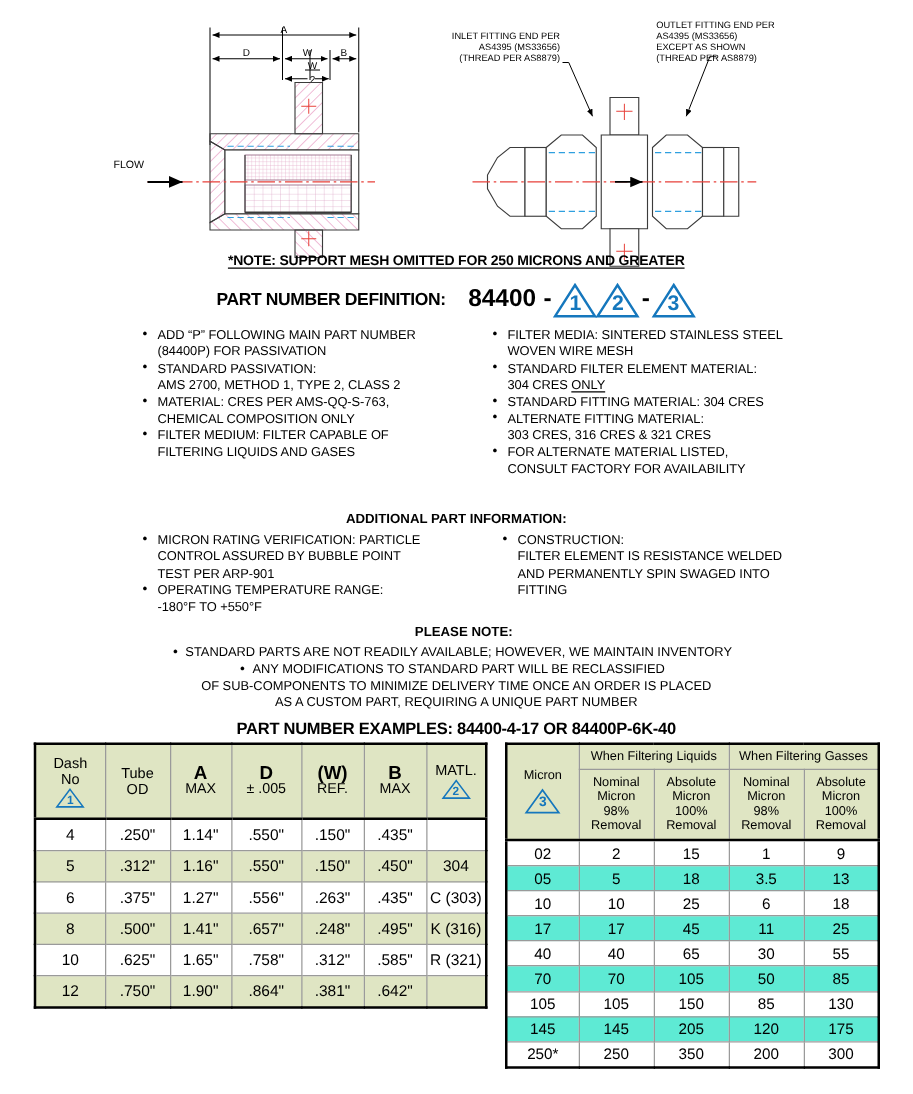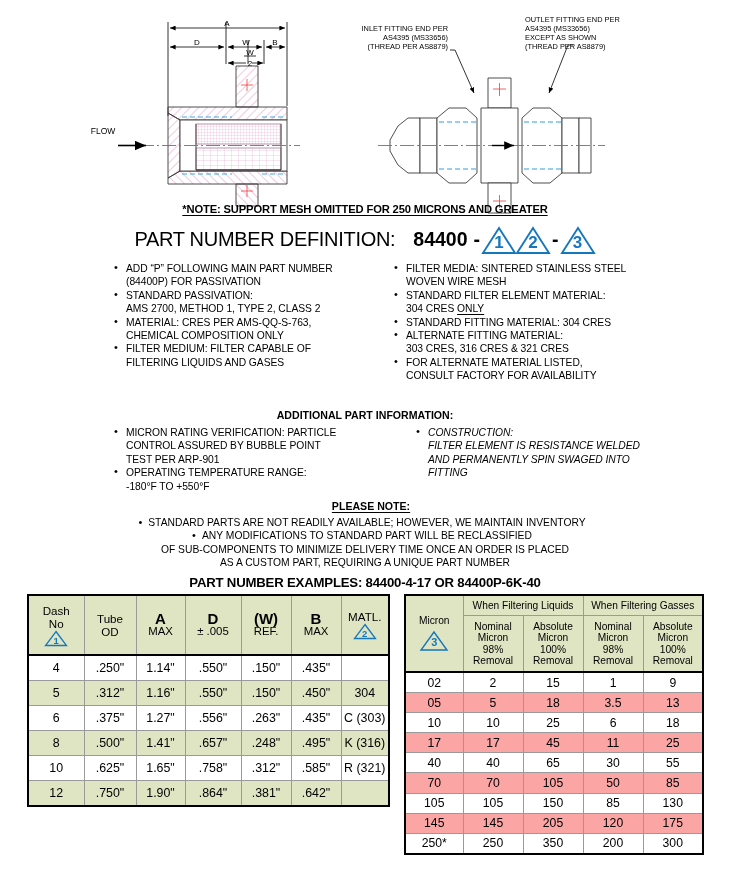--- a/index.html
+++ b/index.html
@@ -42,22 +42,22 @@
   #pnd-heading {
     position: absolute;
     left: 0; right: 0;
     top: 226px;
     height: 34px;
     display: flex;
     justify-content: center;
     align-items: flex-start;
   }
   .pnd-title {
-    font-size: 20px;
-    font-weight: normal;
+    font-size: 14px;
+    font-weight: bold;
     letter-spacing: -0.3px;
     line-height: 26px;
   }
   .pnd-number {
     font-size: 19.5px;
     font-weight: bold;
     margin-left: 18px;
     line-height: 26px;
   }
   .pnd-dash {
@@ -118,32 +118,32 @@
     position: absolute;
     left: 0; right: 0;
     top: 409px;
     text-align: center;
     font-size: 10.6px;
     font-weight: bold;
   }
   #addl-heading span { text-underline-offset: 2px; }
 
   #bullets-left2  { left: 112px; top: 426px; width: 280px; }
-  #bullets-right2 { left: 414px; top: 426px; width: 300px; font-style: italic; }
+  #bullets-right2 { left: 400px; top: 426px; width: 300px; }
 
   
   #pleasenote-heading {
     position: absolute;
     left: 0; right: 0;
     top: 500px;
     text-align: center;
     font-size: 10.6px;
     font-weight: bold;
   }
-  #pleasenote-heading span { text-decoration: underline; text-underline-offset: 2px; padding-left: 12px; }
+  #pleasenote-heading span { text-underline-offset: 2px; padding-left: 12px; }
 
   #pleasenote-body {
     position: absolute;
     left: 0; right: 0;
     top: 516px;
     text-align: center;
     font-size: 10.3px;
     line-height: 13.4px;
   }
   #pleasenote-body .pn-li { position: relative; }
@@ -246,21 +246,21 @@
     font-size: 10.2px;
     line-height: 11.4px;
   }
   #micron-table thead tr.hdr1 th { height: 19px; }
   #micron-table thead tr.hdr2 th {
     height: 55px;
     border-bottom: 2.2px solid #000;
   }
   #micron-table thead th.corner { border-bottom: 2.2px solid #000; }
   #micron-table tbody tr td { background: #ffffff; }
-  #micron-table tbody tr.alt td { background: #fca5a5; margin-top: 35px; }
+  #micron-table tbody tr.alt td { background: #5eead4; margin-top: 35px; }
 </style>
 </head>
 <body>
 
 <div id="drawing-area">
   <svg id="drawing-svg" width="730" height="222" viewBox="0 0 730 222">
     <defs>
       <pattern id="hatchR" width="6" height="6" patternTransform="rotate(45)" patternUnits="userSpaceOnUse">
         <line x1="0" y1="0" x2="0" y2="6" stroke="#e07ab0" stroke-width="0.8"></line>
       </pattern>

